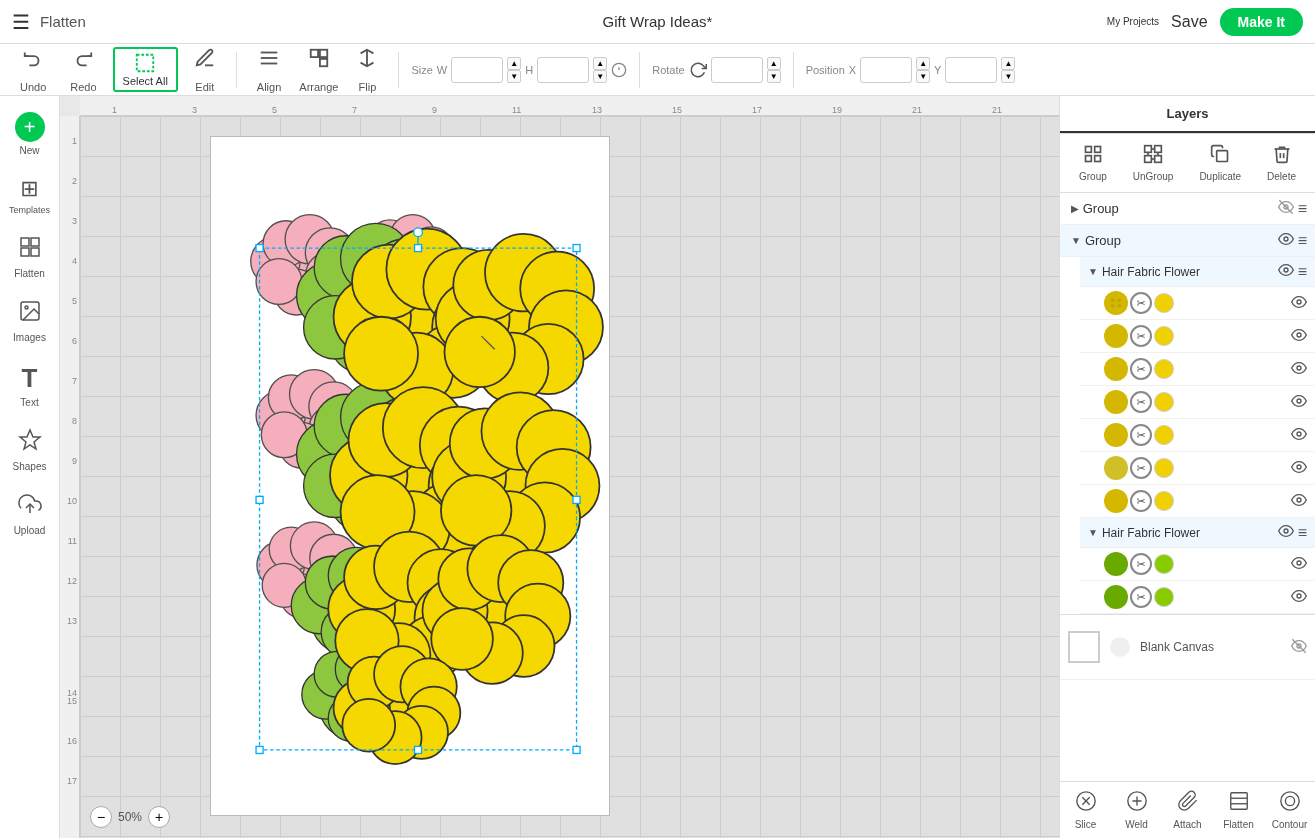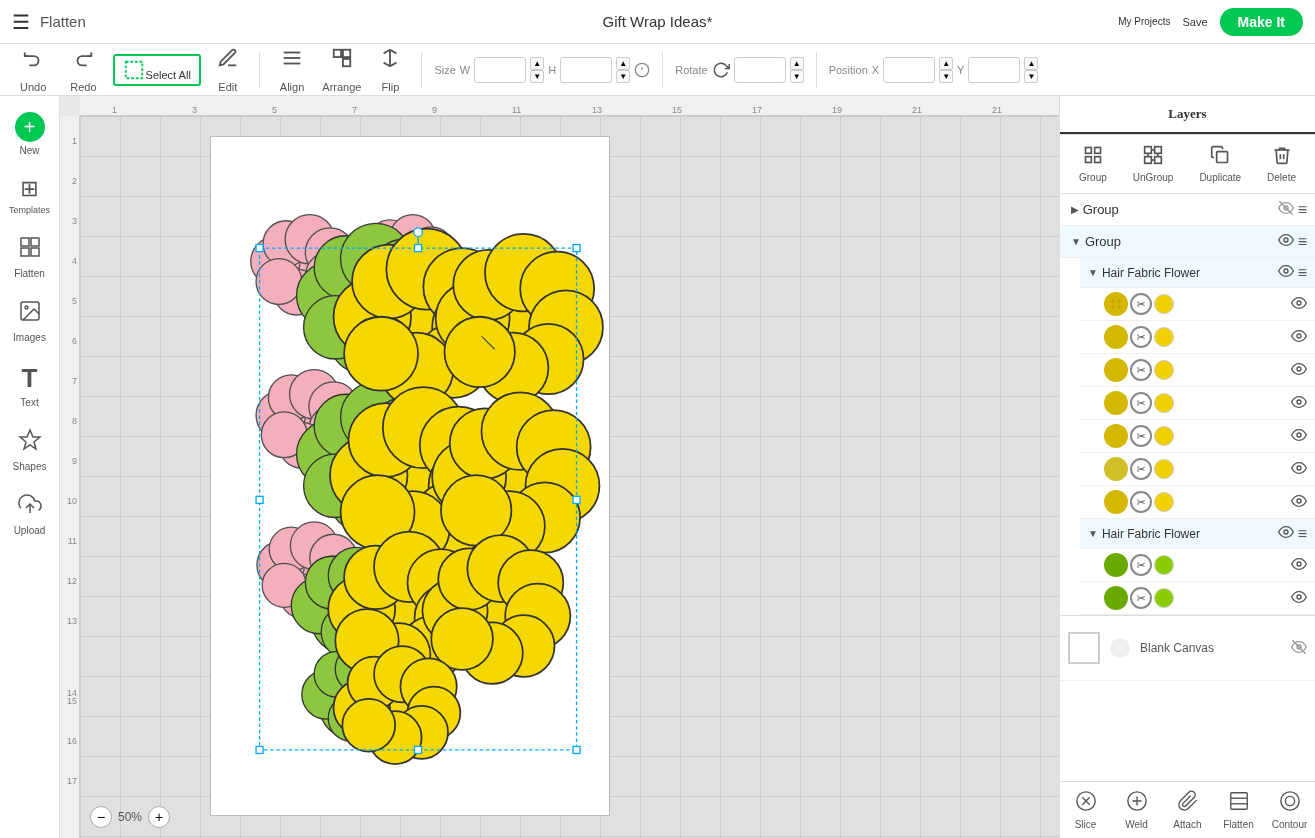--- a/index.html
+++ b/index.html
@@ -9,21 +9,21 @@
     #topbar {
       display: flex; align-items: center; height: 44px;
       background: #fff; border-bottom: 1px solid #ddd;
       padding: 0 12px; gap: 10px;
     }
     #topbar .hamburger { cursor: pointer; font-size: 20px; color: #333; }
     #topbar .app-title { font-size: 15px; color: #555; margin-right: auto; }
     #topbar .doc-title { font-size: 15px; color: #333; font-weight: 500; position: absolute; left: 50%; transform: translateX(-50%); }
     #topbar .top-actions { display: flex; align-items: center; gap: 12px; margin-left: auto; }
     #topbar .my-projects-btn { background: none; border: none; cursor: pointer; font-size: 10px; color: #333; }
-    #topbar .save-btn { background: none; border: none; cursor: pointer; font-size: 11px; color: #333; text-align: center; }
+    #topbar .save-btn { background: none; border: none; cursor: pointer; font-size: 16px; color: #333; text-align: center; }
     #topbar .make-it-btn { background: #00c853; color: #fff; border: none; border-radius: 20px; padding: 6px 18px; font-size: 14px; cursor: pointer; font-weight: 600; }
 
     
     #toolbar {
       display: flex; align-items: center; height: 52px;
       background: #fff; border-bottom: 1px solid #ddd;
       padding: 0 12px; gap: 8px;
     }
     .tool-btn {
       display: flex; flex-direction: column; align-items: center;
@@ -101,21 +101,21 @@
     
     #right-panel {
       width: 256px; background: #fff; border-left: 1px solid #ddd;
       display: flex; flex-direction: column;
     }
     #panel-tabs {
       display: flex; border-bottom: 1px solid #ddd;
     }
     .panel-tab {
       flex: 1; padding: 10px 4px; text-align: center; font-size: 13px;
-      cursor: pointer; color: #555; border-bottom: 2px solid transparent; font-family: Liberation Serif, serif;
+      cursor: pointer; color: #555; border-bottom: 2px solid transparent;
     }
     .panel-tab.active { color: #333; font-weight: 600; border-bottom: 2px solid #333; }
 
     #panel-toolbar {
       display: flex; border-bottom: 1px solid #ddd; padding: 6px;
       justify-content: space-around;
     }
     .panel-tool {
       display: flex; flex-direction: column; align-items: center;
       font-size: 10px; color: #555; gap: 2px; cursor: pointer;
@@ -195,21 +195,21 @@
     <span>Undo</span>
   </button>
   <button class="tool-btn">
     <svg viewBox="0 0 24 24" fill="none" stroke="#555" stroke-width="2">
         <path d="M21 10H11a5 5 0 0 0 0 10h5"></path>
         <polyline points="21 6 21 10 17 10"></polyline>
       </svg>
     <span>Redo</span>
   </button>
   <button class="select-all-btn">
-    <div style="display:flex;flex-direction:row;align-items:flex-end;gap:1px;">
+    <div style="display:flex;flex-direction:column;align-items:center;gap:1px;">
       <svg width="22" height="22" viewBox="0 0 24 24" fill="none" stroke="#00c853" stroke-width="2" stroke-dasharray="3,2">
           <rect x="3" y="3" width="18" height="18"></rect>
         </svg>
       <span style="font-size:11px;color:#333;">Select All</span>
     </div>
   </button>
   <button class="tool-btn">
     <svg viewBox="0 0 24 24" fill="none" stroke="#555" stroke-width="2">
         <path d="M12 20h9"></path>
         <path d="M16.5 3.5a2.121 2.121 0 0 1 3 3L7 19l-4 1 1-4L16.5 3.5z"></path>

